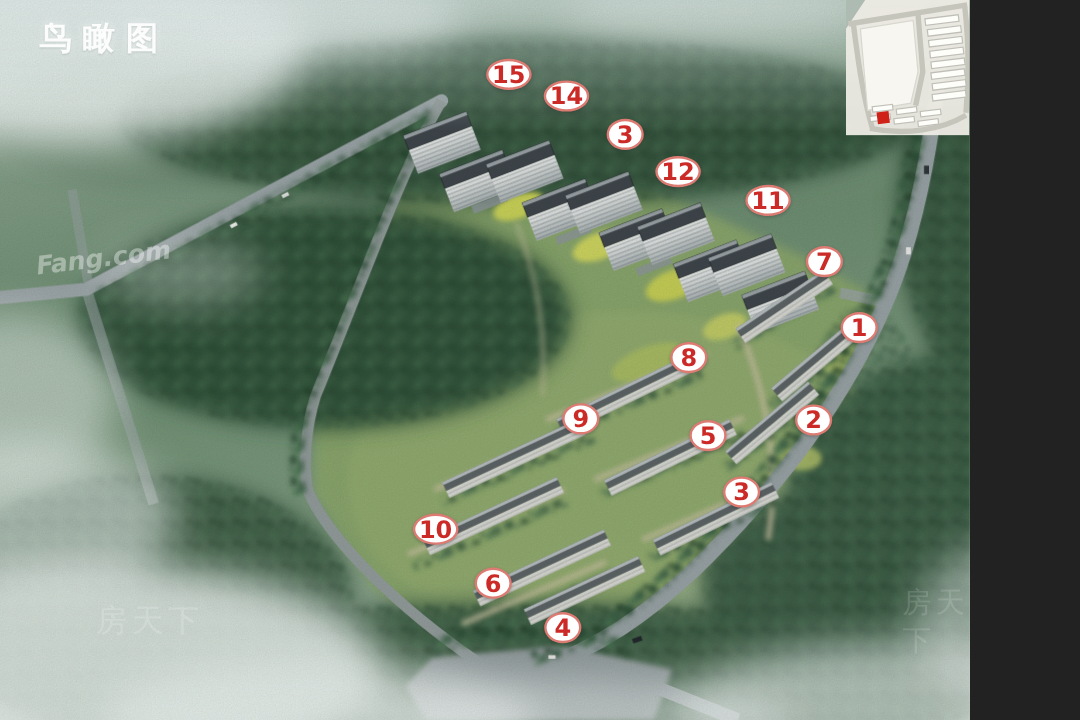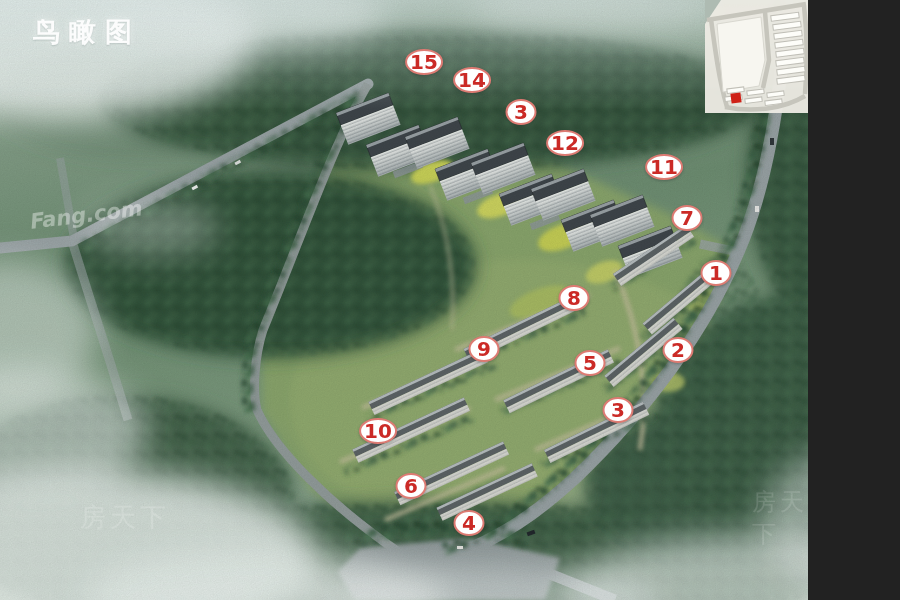--- a/index.html
+++ b/index.html
@@ -335,22 +335,22 @@
   <div class="markers" id="markers">
       <div class="badge" style="left: 716px; top: 273px;">1</div>
       <div class="badge" style="left: 678px; top: 350px;">2</div>
       <div class="badge" style="left: 618px; top: 410px;">3</div>
       <div class="badge" style="left: 469px; top: 523px;">4</div>
       <div class="badge" style="left: 590px; top: 363px;">5</div>
       <div class="badge" style="left: 411px; top: 486px;">6</div>
       <div class="badge" style="left: 687px; top: 218px;">7</div>
       <div class="badge" style="left: 574px; top: 298px;">8</div>
       <div class="badge" style="left: 484px; top: 349px;">9</div>
-      <div class="badge" style="left: 363px; top: 431px; margin-left: 15px;">10</div>
-      <div class="badge" style="left: 664px; top: 167px; text-align: right;">11</div>
+      <div class="badge" style="left: 363px; top: 441px;">10</div>
+      <div class="badge" style="left: 640px; top: 167px; text-align: right;">11</div>
       <div class="badge" style="left: 565px; top: 143px;">12</div>
       <div class="badge" style="left: 521px; top: 112px;">3</div>
       <div class="badge" style="left: 472px; top: 80px;">14</div>
       <div class="badge" style="left: 424px; top: 62px;">15</div>
     </div>
 
   <div class="inset">
     <svg width="103" height="113" viewBox="0 0 103 113">
       <rect x="0" y="0" width="103" height="113" fill="#eceae3" opacity="0.96"></rect>
       <polygon points="0,0 16,0 0,24" fill="#aebbb2"></polygon>

